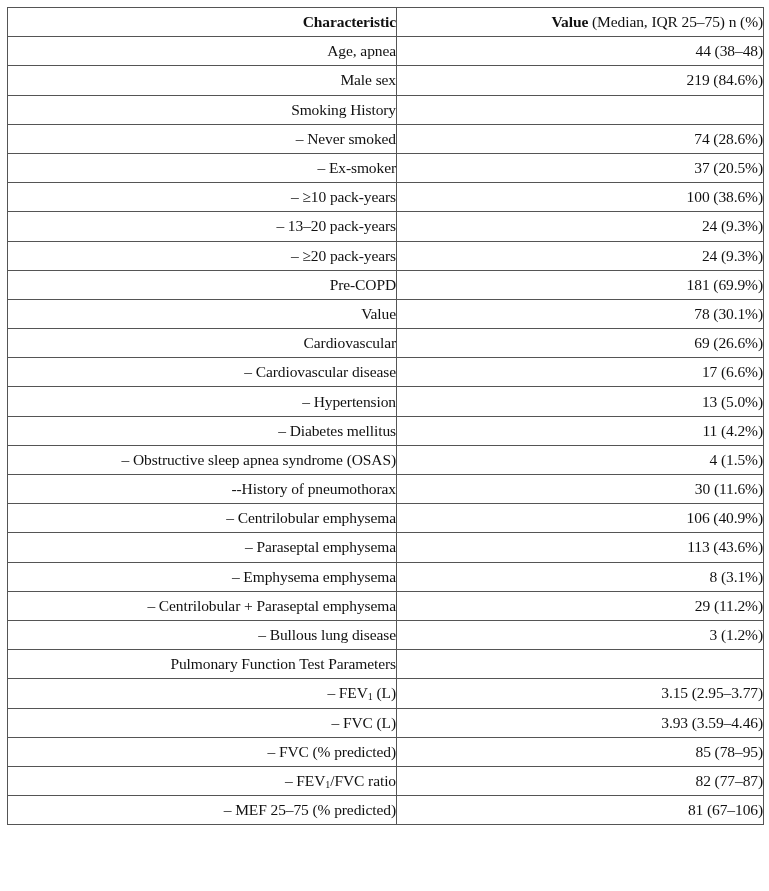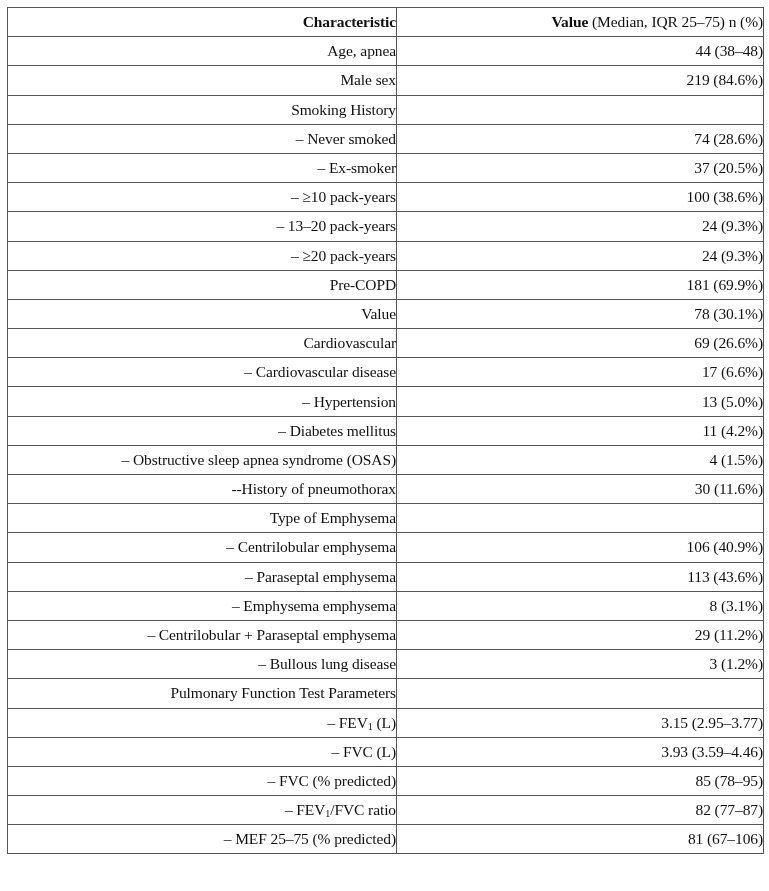--- a/index.html
+++ b/index.html
@@ -121,24 +121,20 @@
         </tr>
       <tr>
           <td>– Obstructive sleep apnea syndrome (OSAS)</td>
           <td>4 (1.5%)</td>
         </tr>
       <tr>
           <td>--History of pneumothorax</td>
           <td>30 (11.6%)</td>
         </tr>
       <tr>
-          <td>Type of Emphysema</td>
-          <td></td>
-        </tr>
-      <tr>
           <td>– Centrilobular emphysema</td>
           <td>106 (40.9%)</td>
         </tr>
       <tr>
           <td>– Paraseptal emphysema</td>
           <td>113 (43.6%)</td>
         </tr>
       <tr>
           <td>– Emphysema emphysema</td>
           <td>8 (3.1%)</td>

